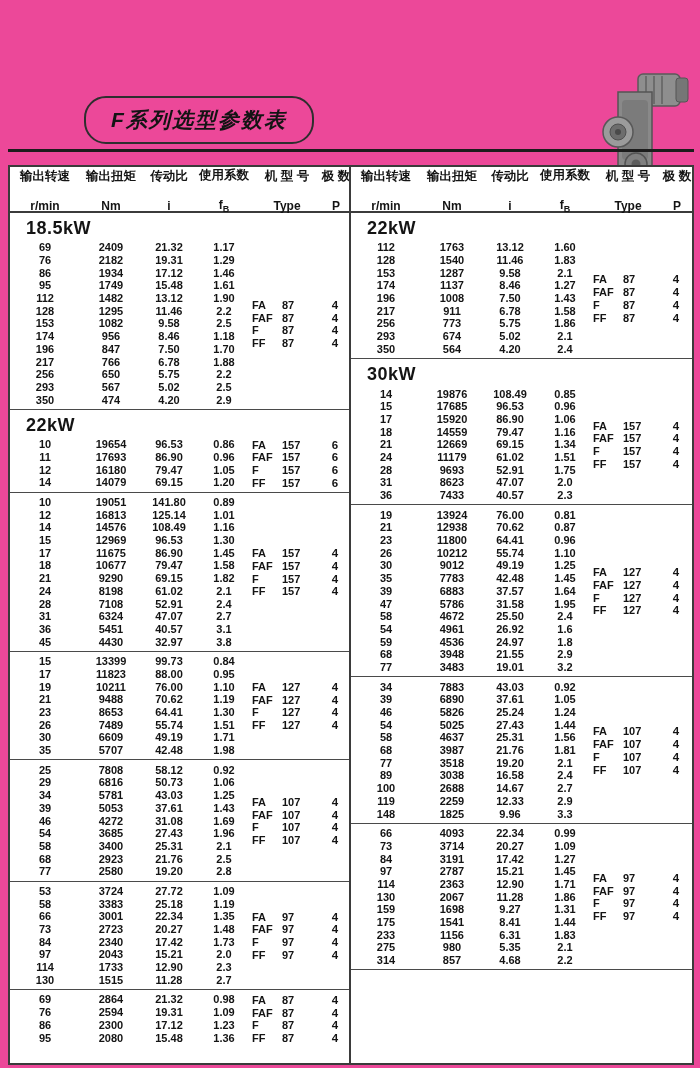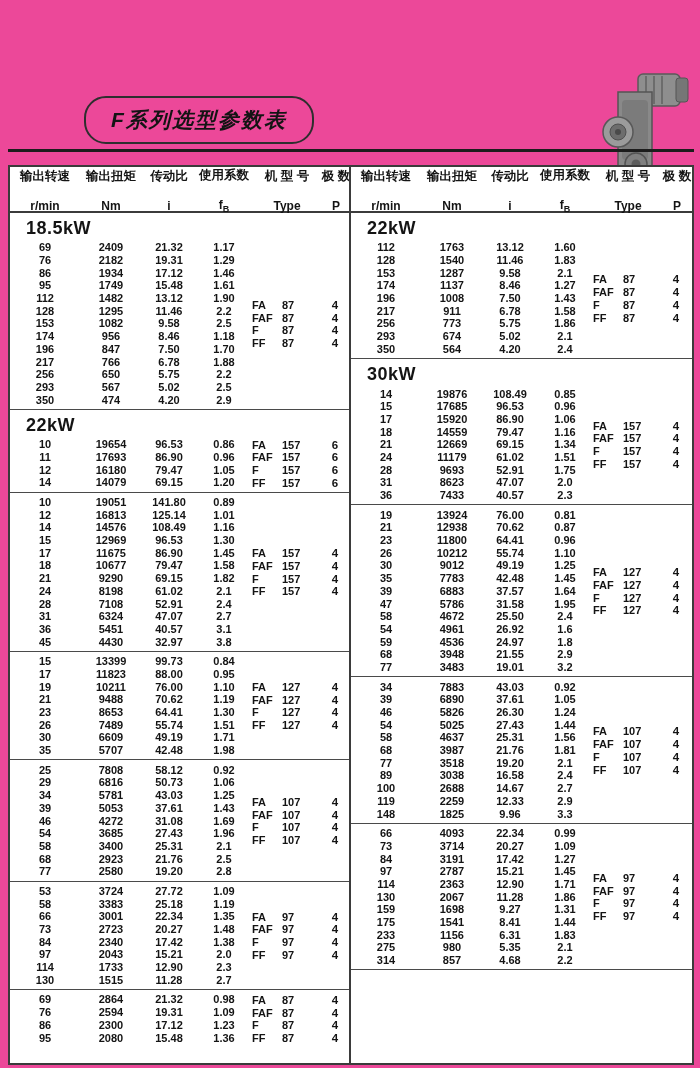--- a/index.html
+++ b/index.html
@@ -513,21 +513,21 @@
               <div class="row">
                 <span class="cell">73</span>
                 <span class="cell">2723</span>
                 <span class="cell">20.27</span>
                 <span class="cell">1.48</span>
               </div>
               <div class="row">
                 <span class="cell">84</span>
                 <span class="cell">2340</span>
                 <span class="cell">17.42</span>
-                <span class="cell">1.38</span>
+                <span class="cell">1.73</span>
               </div>
               <div class="row">
                 <span class="cell">97</span>
                 <span class="cell">2043</span>
                 <span class="cell">15.21</span>
                 <span class="cell">2.0</span>
               </div>
               <div class="row">
                 <span class="cell">114</span>
                 <span class="cell">1733</span>
@@ -901,21 +901,21 @@
               </div>
               <div class="row">
                 <span class="cell">39</span>
                 <span class="cell">6890</span>
                 <span class="cell">37.61</span>
                 <span class="cell">1.05</span>
               </div>
               <div class="row">
                 <span class="cell">46</span>
                 <span class="cell">5826</span>
-                <span class="cell">26.30</span>
+                <span class="cell">25.24</span>
                 <span class="cell">1.24</span>
               </div>
               <div class="row">
                 <span class="cell">54</span>
                 <span class="cell">5025</span>
                 <span class="cell">27.43</span>
                 <span class="cell">1.44</span>
               </div>
               <div class="row">
                 <span class="cell">58</span>

